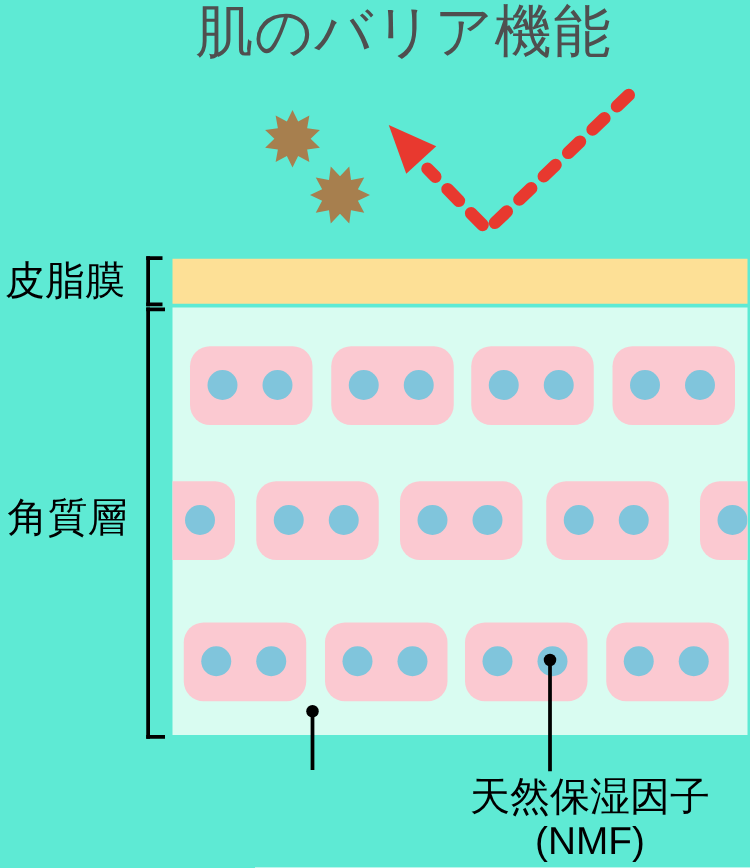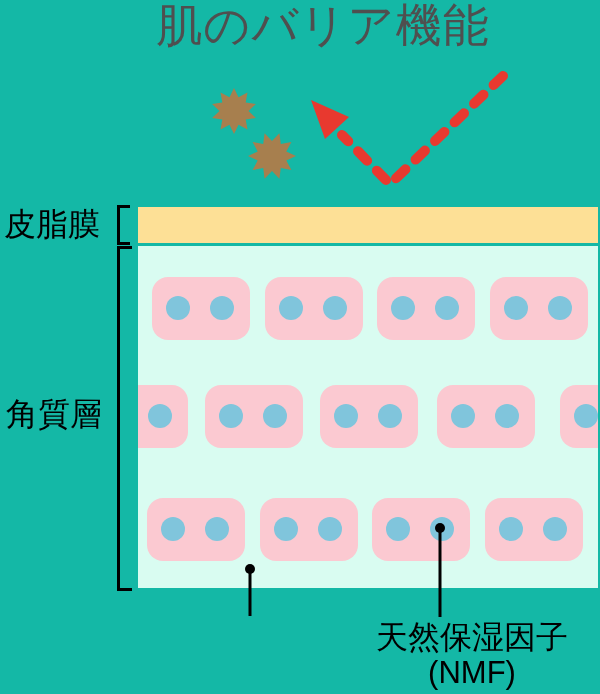--- a/index.html
+++ b/index.html
@@ -1,17 +1,17 @@
 <!DOCTYPE html>
 <html style="--title-text: #4f4f4f; --label-text: #000000; --sebum-yellow: #fde096; --stratum-mint: #d9fcf1; --cell-pink: #fbc9d1; --nmf-blue: #80c5dc; --irritant-brown: #a77f4e; --arrow-red: #e8392f; --pointer-black: #000000;"><head>
 <meta charset="utf-8">
 <style>
   html,body{margin:0;padding:0;background:#ffffff;}
   #canvas{
-    position:relative;width:600px;height:694px;background:#14b8a6;overflow:hidden;
+    position:relative;width:600px;height:694px;background:#5eead4;overflow:hidden;
     font-family:"Liberation Sans","DejaVu Sans",sans-serif;
   }
   .abs{position:absolute;}
   #page-title{
     left:46px;top:2px;width:554px;text-align:center;
     font-size:46px;font-weight:400;letter-spacing:1px;
     color:var(--title-text);margin:0;line-height:1.0;
   }
   #sebum-band{
     left:138px;top:207px;width:460px;height:36px;

